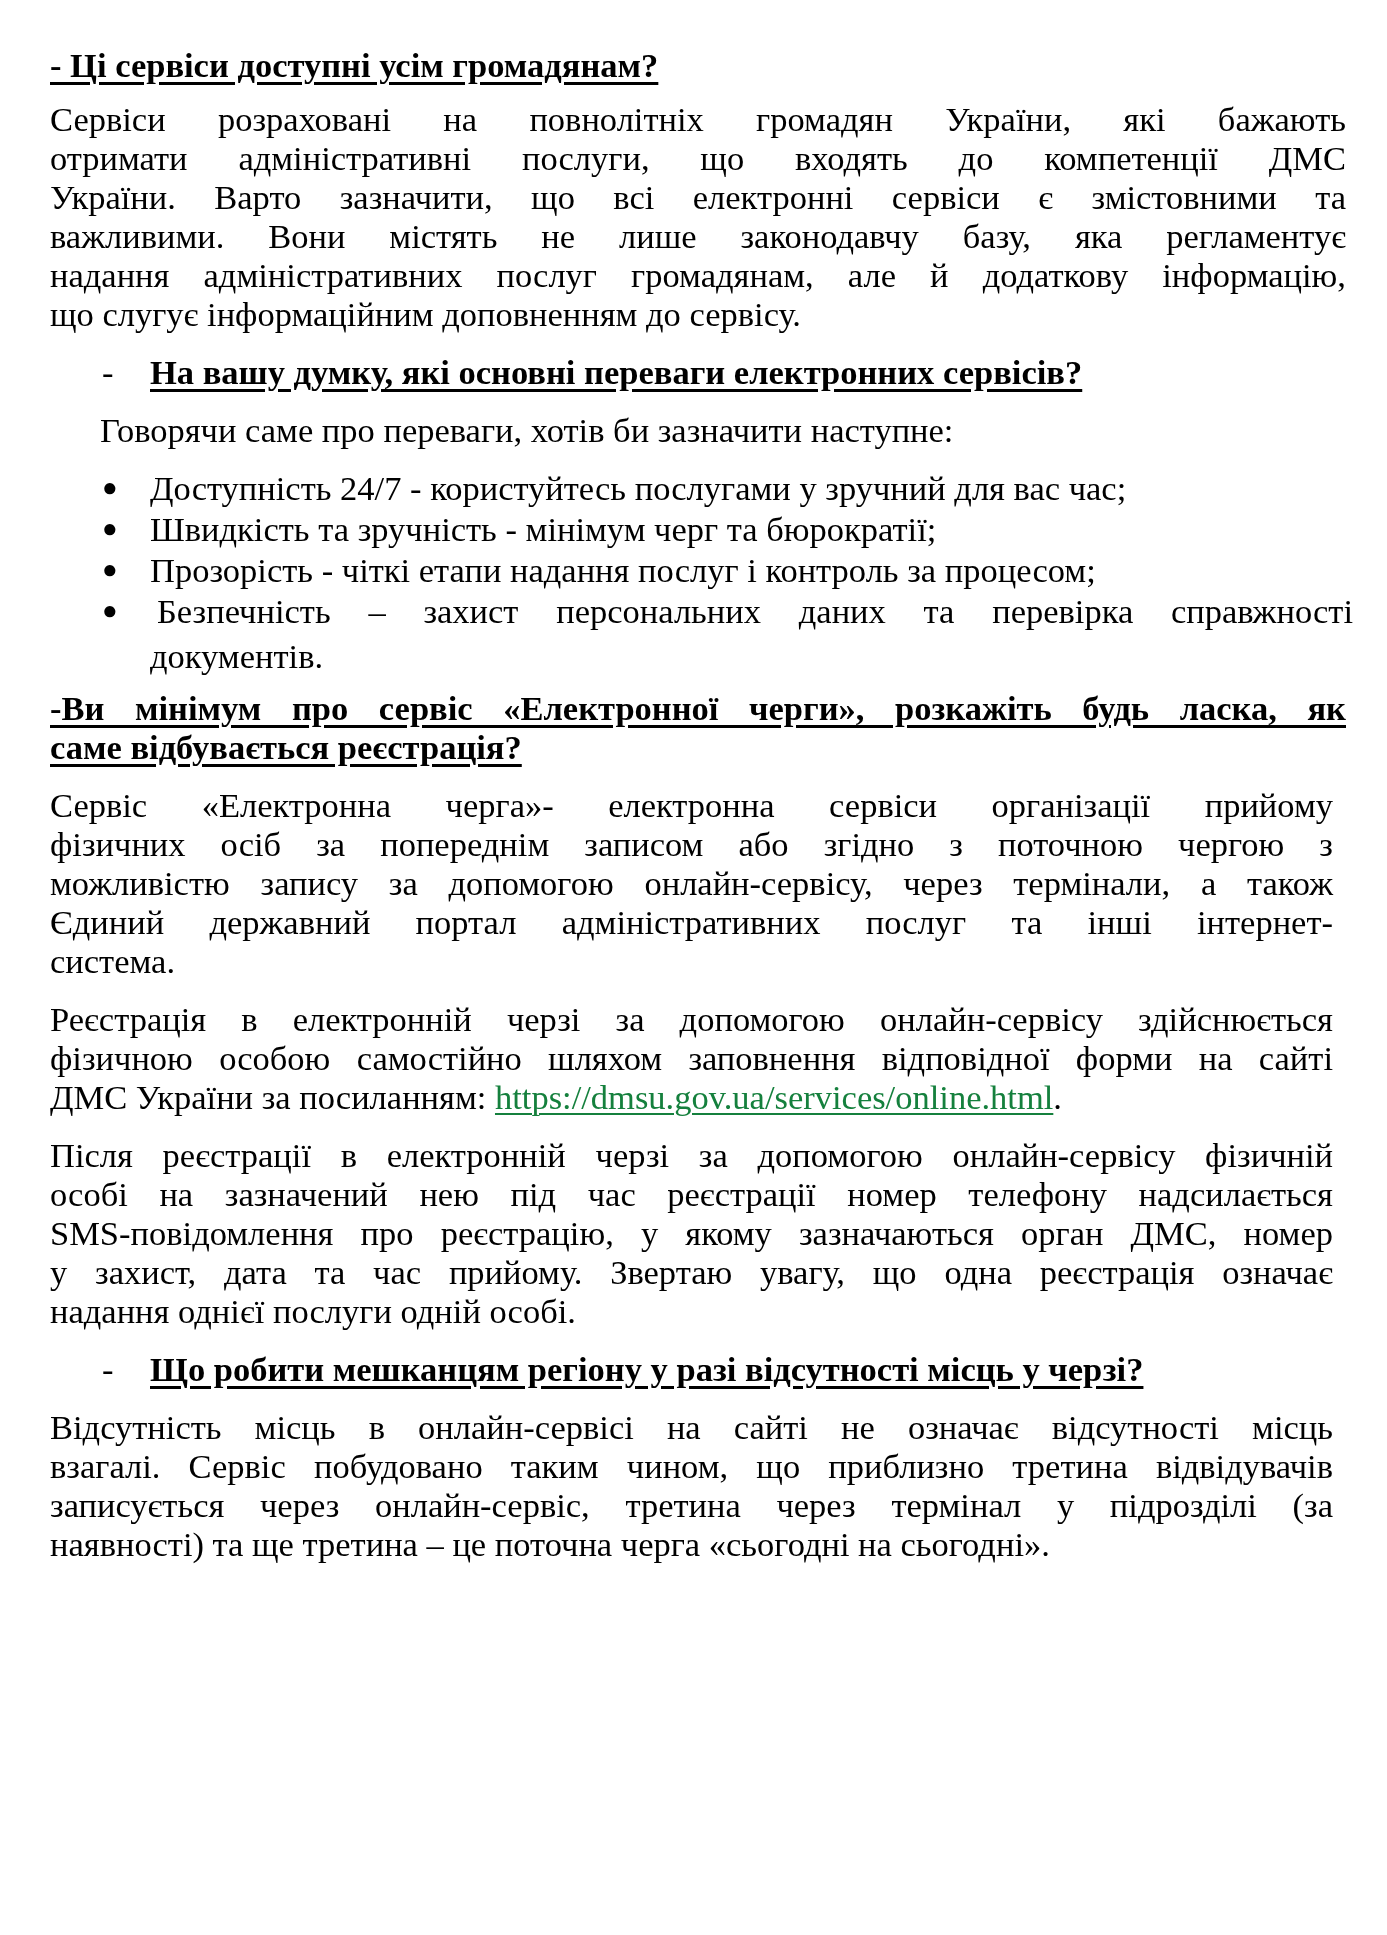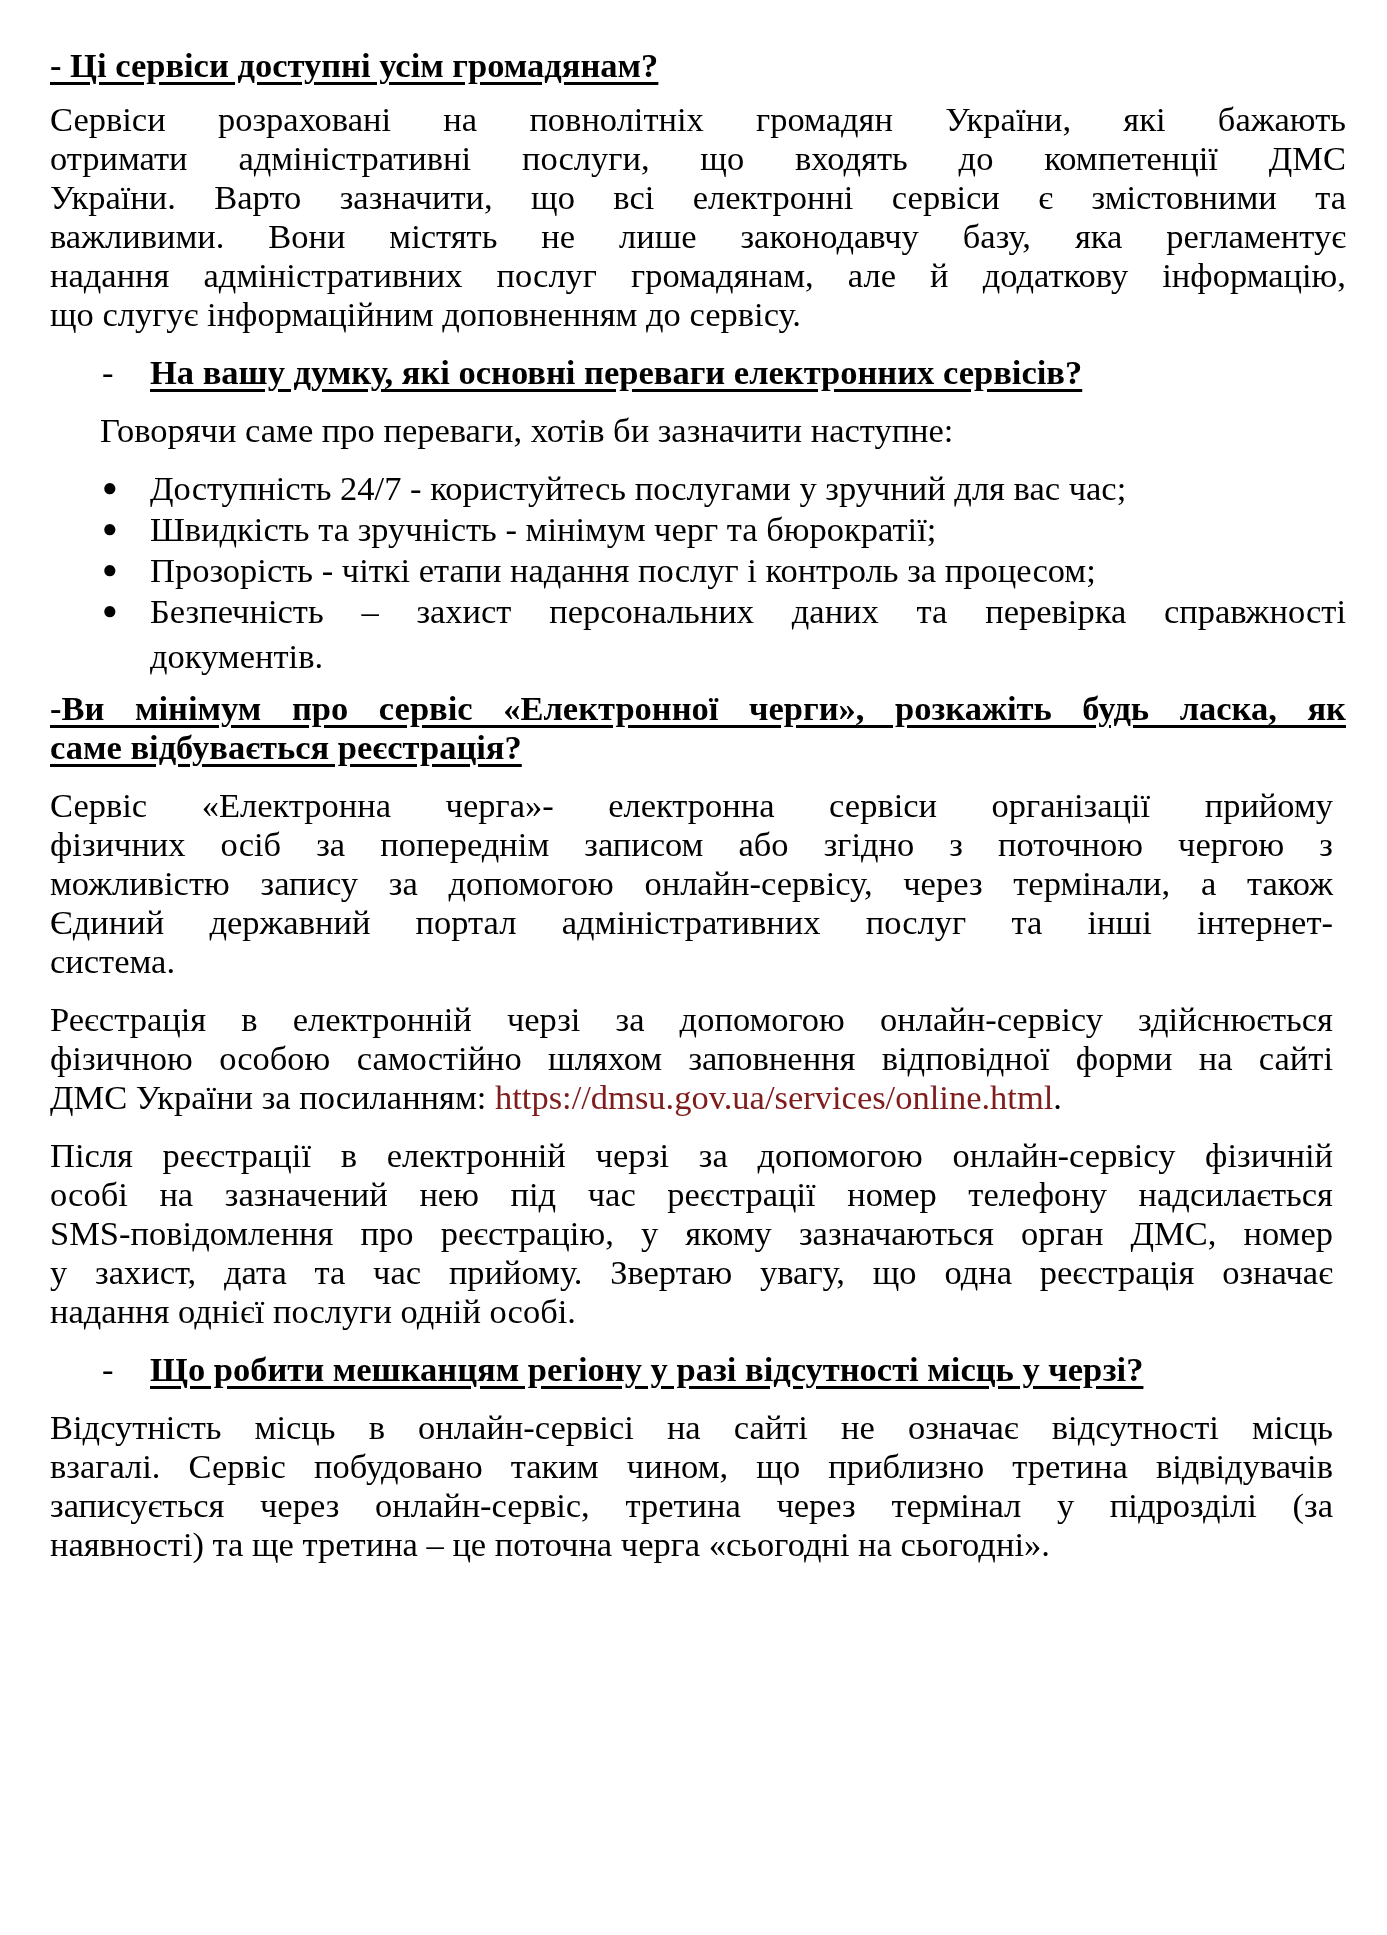--- a/index.html
+++ b/index.html
@@ -43,21 +43,21 @@
     line-height: 40px;
   }
   .indent-heading { left: 100px; text-decoration: underline; }
   .bullet {
     position: absolute;
     left: 52px;
     font-size: 26px;
     line-height: 40px;
   }
   .bullet-text { left: 100px; }
-  .link { color: #7f1d1d; text-decoration-thickness: 2px; text-underline-offset: 4px; }
+  .link { color: #15803d; text-decoration: underline; text-decoration-thickness: 2px; text-underline-offset: 4px; }
 </style>
 </head>
 <body>
 
 <div class="page">
 
   <div class="line heading" style="top:45px">- Ці сервіси доступні усім громадянам?</div>
 
   <div class="line just" style="top:99px">Сервіси розраховані на повнолітніх громадян України, які бажають</div>
   <div class="line just" style="top:138px">отримати адміністративні послуги, що входять до компетенції ДМС</div>
@@ -74,21 +74,21 @@
   <div class="bullet" style="top:468px">●</div>
   <div class="line bullet-text" style="top:468px">Доступність 24/7 - користуйтесь послугами у зручний для вас час;</div>
 
   <div class="bullet" style="top:509px">●</div>
   <div class="line bullet-text" style="top:509px">Швидкість та зручність - мінімум черг та бюрократії;</div>
 
   <div class="bullet" style="top:550px">●</div>
   <div class="line bullet-text" style="top:550px">Прозорість - чіткі етапи надання послуг і контроль за процесом;</div>
 
   <div class="bullet" style="top:591px">●</div>
-  <div class="line bullet-text" style="top:591px; width:1196px; text-align:justify; text-align-last:justify;">Безпечність – захист персональних даних та перевірка справжності</div>
+  <div class="line bullet-text" style="top:591px; width:1196px; text-align:justify; text-align-last:justify;margin-left:7px;">Безпечність – захист персональних даних та перевірка справжності</div>
   <div class="line bullet-text" style="top:636px">документів.</div>
 
   <div class="line heading just" style="top:688px">-Ви мінімум про сервіс «Електронної черги», розкажіть будь ласка, як</div>
   <div class="line heading" style="top:727px">саме відбувається реєстрація?</div>
 
   <div class="line just-short" style="top:785px">Сервіс «Електронна черга»- електронна сервіси організації прийому</div>
   <div class="line just-short" style="top:824px">фізичних осіб за попереднім записом або згідно з поточною чергою з</div>
   <div class="line just-short" style="top:863px">можливістю запису за допомогою онлайн-сервісу, через термінали, а також</div>
   <div class="line just-short" style="top:902px">Єдиний державний портал адміністративних послуг та інші інтернет-</div>
   <div class="line" style="top:941px">система.</div>

